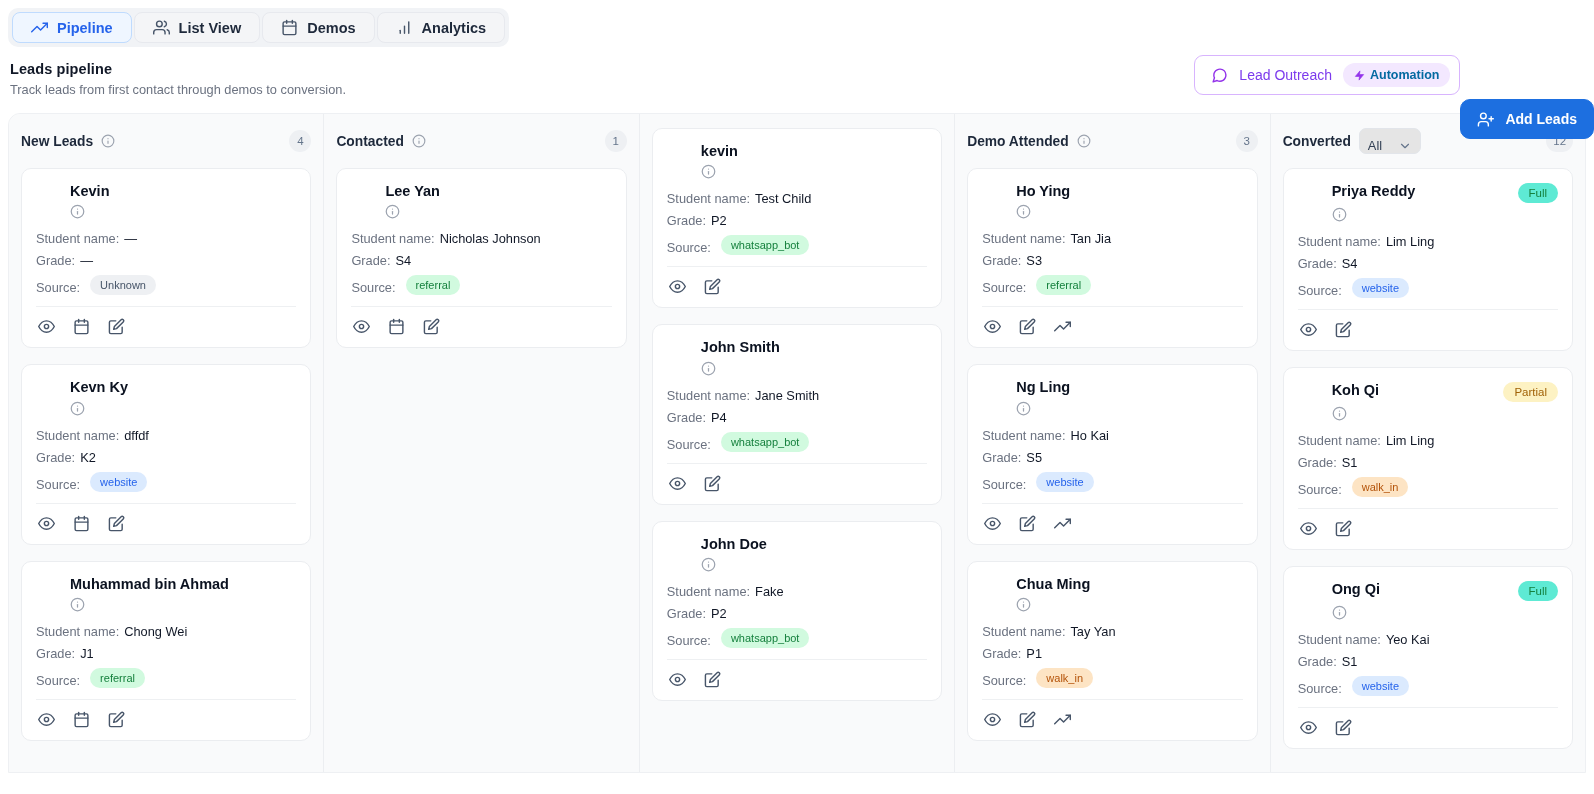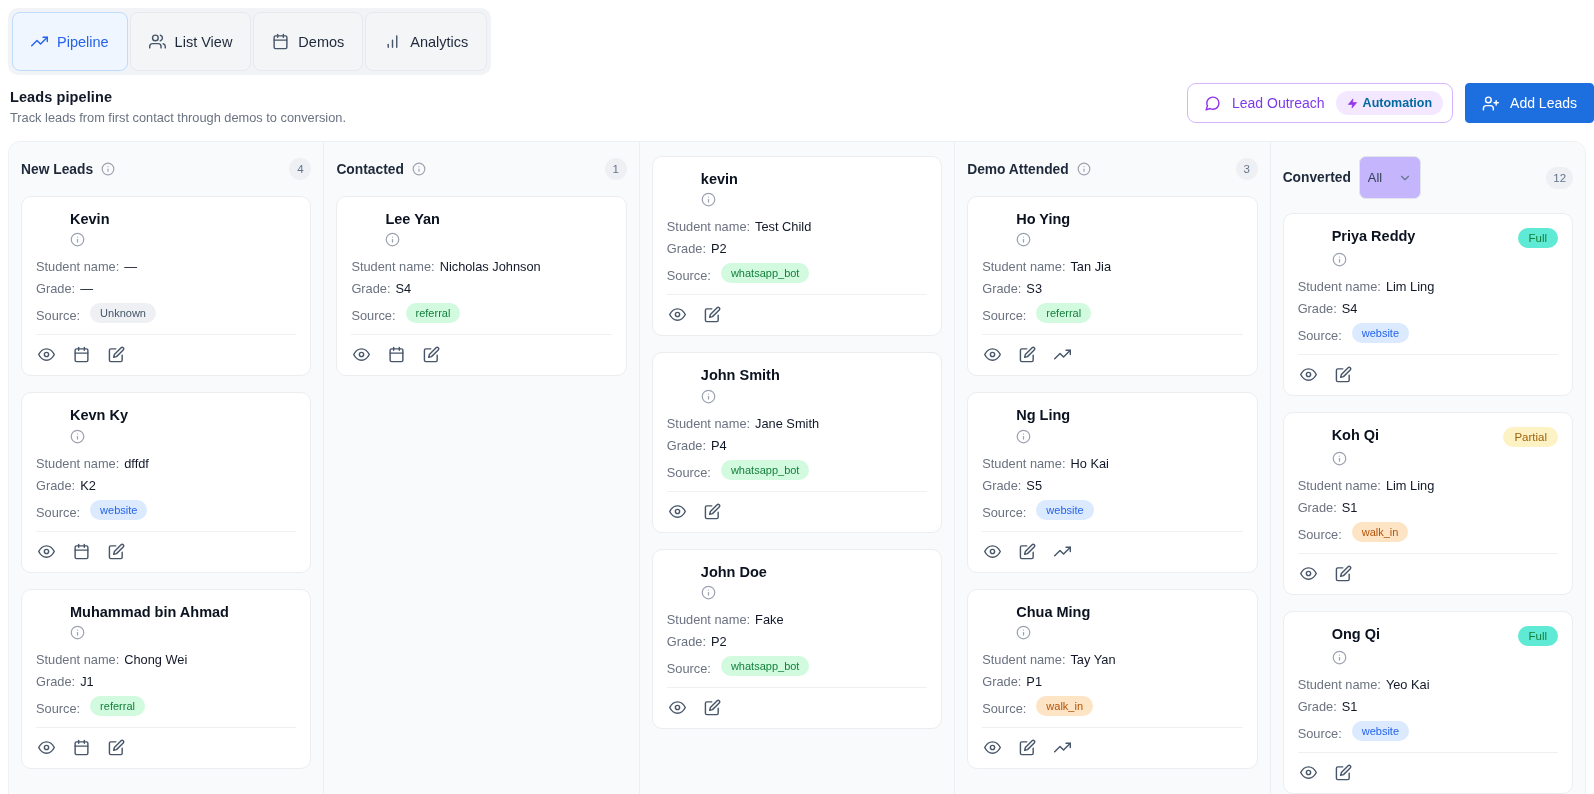--- a/index.html
+++ b/index.html
@@ -14,23 +14,23 @@
   
   .tabbar-wrap { padding: 8px 0 0 8px; }
   .tabbar {
     display: inline-flex; gap: 0;
     background: #f1f3f6;
     border-radius: 10px;
     padding: 4px;
   }
   .tab {
     display: flex; align-items: center; gap: 9px;
-    padding: 20px 18px;
+    padding: 6px 18px;
     border-radius: 8px;
-    font-size: 14.5px; font-weight: normal;
+    font-size: 14.5px; font-weight: bold;
     color: #1e293b;
     background: #f4f5f7;
     border: 1px solid #e7e9ee;
     margin-right: 2px;
     cursor: pointer;
     white-space: nowrap;
   }
   .tab:last-child { margin-right: 0; }
   .tab.active {
     background: #eff6ff;
@@ -42,21 +42,21 @@
   
   .page-head {
     position: relative;
     padding: 14px 0 10px 10px;
   }
   .page-title { font-size: 14.5px; font-weight: bold; color: #111827; letter-spacing: .1px;}
   .page-sub { font-size: 12.8px; color: #6b7280; margin-top: 5px; }
 
   .actions {
     position: absolute; right: 0; top: 8px;
-    display: flex; align-items: stretch; gap: 12px;
+    display: flex; align-items: stretch; gap: 0;
   }
   .btn {
     display: flex; align-items: center; gap: 11px;
     height: 40px; padding: 0 16px;
     border-radius: 9px;
     font-size: 14px;
     background: #fff;
     border: 1px solid #e2e5ea;
     color: #1f2937;
     cursor: pointer;
@@ -69,22 +69,23 @@
   }
   .badge-automation {
     display: inline-flex; align-items: center; gap: 5px;
     background: #f3e8ff; color: #0369a1;
     font-size: 12.5px; font-weight: bold;
     border-radius: 999px;
     padding: 5px 11px;
   }
   .btn-primary {
     background: #1d6fe0; border-color: #1d6fe0; color: #fff;
-    font-weight: normal;
-    border-radius: 4px;
+    font-weight: bold;
+    border-radius: 10px;
+    margin-top: 44px;
   }
 
   
   .board {
     margin: 6px 8px 0 8px;
     background: #f9fafb;
     border: 1px solid #eef0f3;
     border-radius: 12px 12px 0 0;
     height: 660px;
     display: flex;
@@ -109,24 +110,24 @@
   .col-count {
     margin-left: auto;
     background: #eef0f3; color: #64748b;
     font-size: 11.5px;
     border-radius: 999px;
     min-width: 22px; height: 22px;
     display: flex; align-items: center; justify-content: center;
     padding: 0 7px;
   }
   .select-all {
-    display: flex; align-items: center; gap: 16px;
-    border: 1px solid #e2e5ea; background: #c4b5fd;
+    display: flex; align-items: flex-end; gap: 16px;
+    border: 1px solid #e2e5ea; background: #e5e5e5;
     border-radius: 7px;
-    height: 43px; padding: 0 8px;
+    height: 26px; padding: 0 8px;
     font-size: 12.8px; color: #334155;
     cursor: pointer;
   }
 
   .col-body { display: flex; flex-direction: column; gap: 16px; }
 
   
   .card {
     background: #ffffff;
     border: 1px solid #ebedf0;

